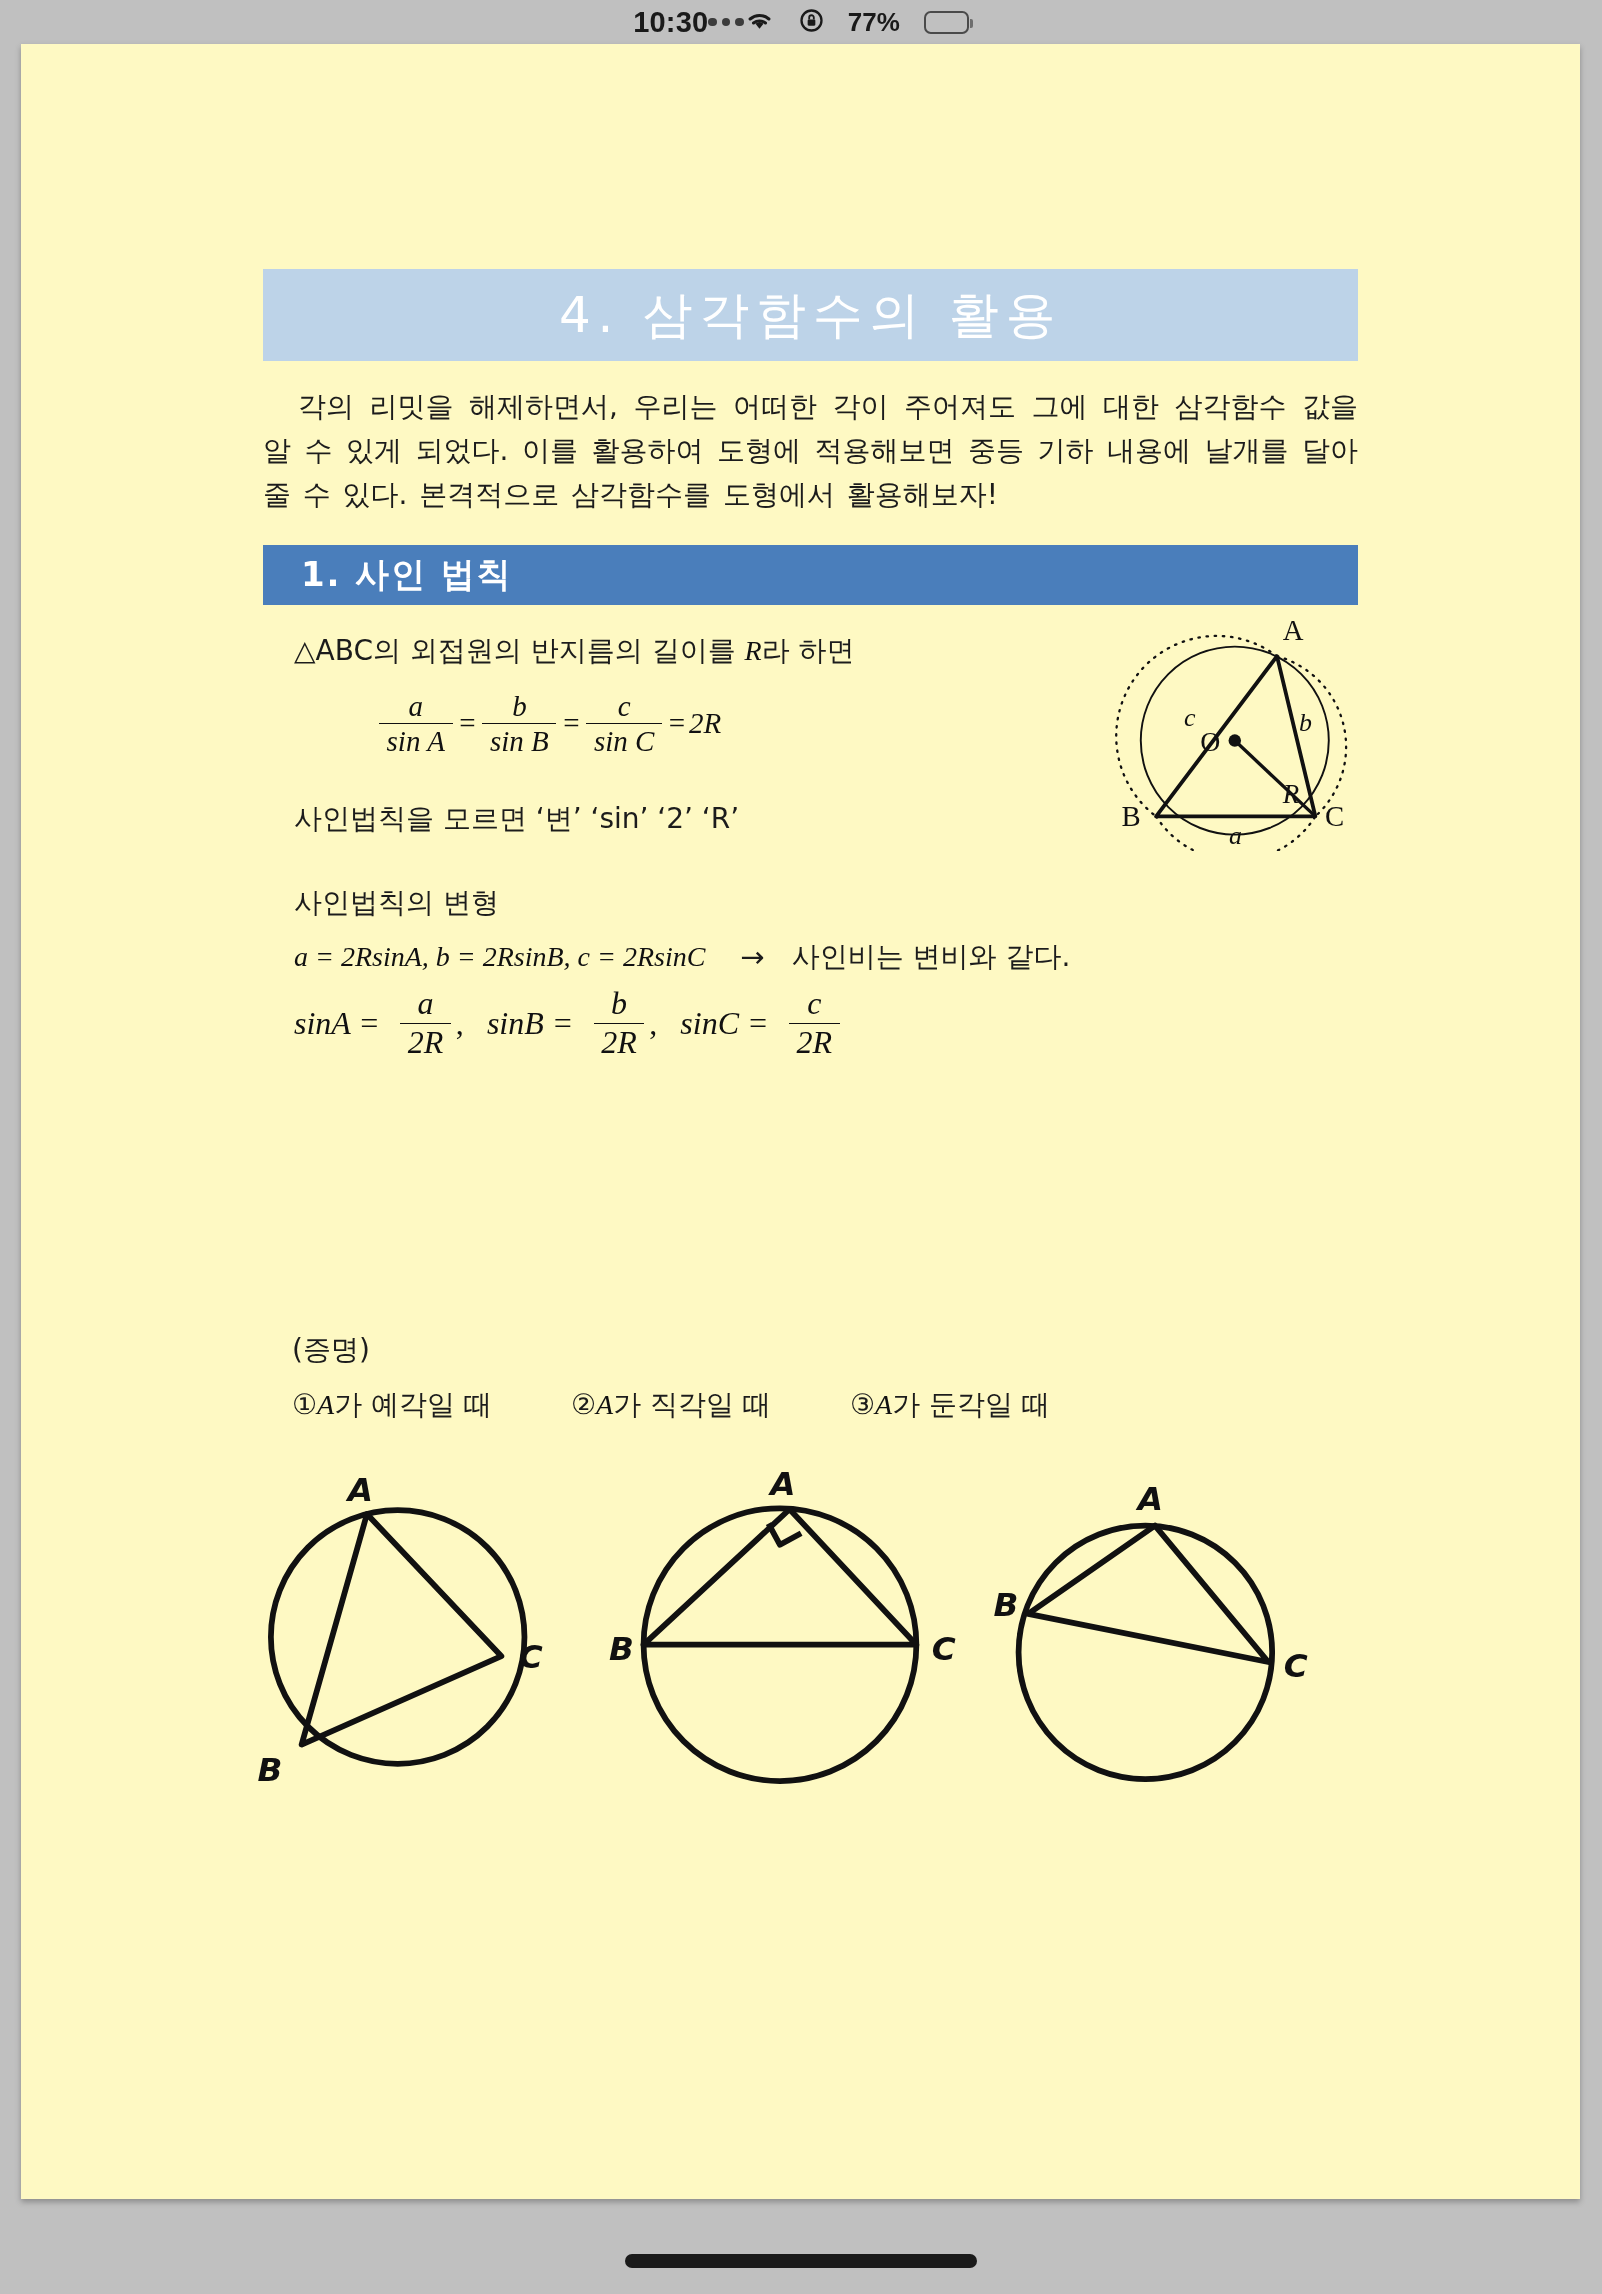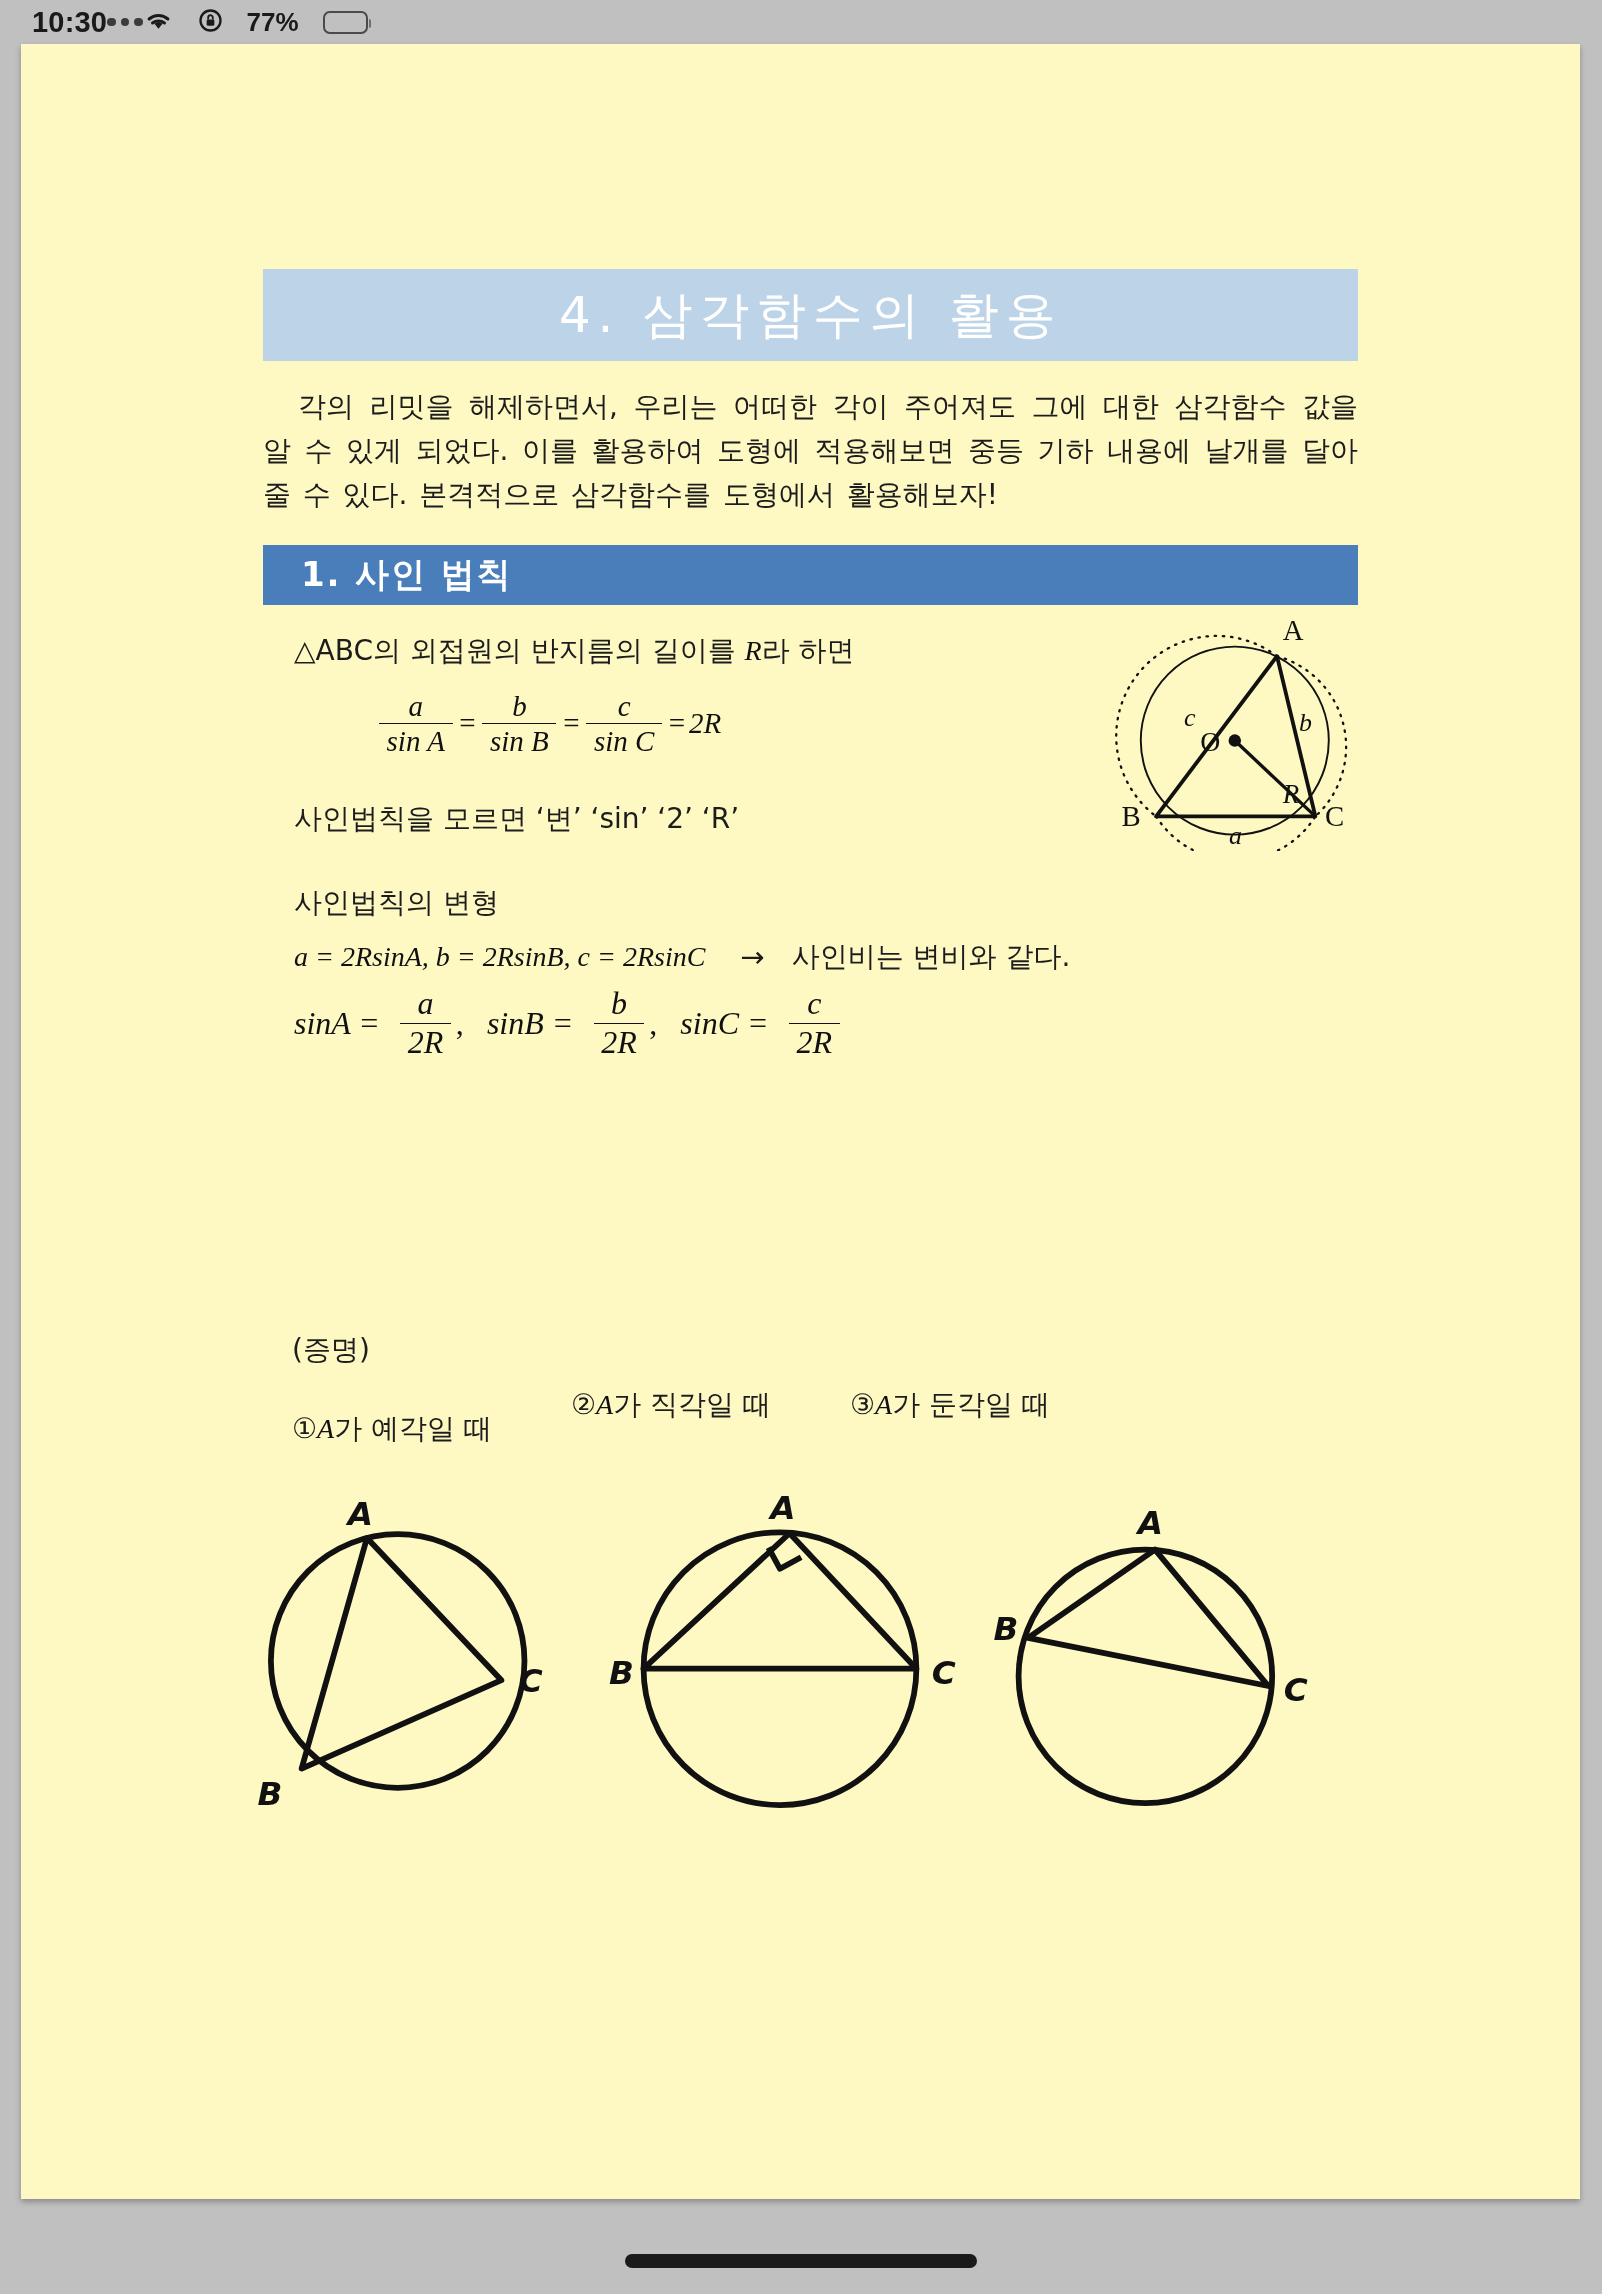--- a/index.html
+++ b/index.html
@@ -16,21 +16,21 @@
   }
 
   
   .statusbar {
     position: absolute;
     top: 0; left: 0;
     width: 1602px;
     height: 44px;
     display: flex;
     align-items: center;
-    justify-content: flex-start;
+    justify-content: center;
     padding: 0 32px;
     box-sizing: border-box;
     color: #1a1a1a;
   }
   .status-time {
     font-size: 29px;
     font-weight: 600;
     letter-spacing: 0.2px;
   }
   .status-center {
@@ -237,21 +237,21 @@
   }
   .proof-cases {
     margin-top: 17.3px;
     display: flex;
     padding-left: 29px;
   }
   .proof-case {
     font-size: 28px;
     white-space: nowrap;
   }
-  .proof-case:nth-child(1) { width: 279px; margin-top: 24px; }
+  .proof-case:nth-child(1) { width: 279px; }
   .proof-case:nth-child(2) { width: 279px; }
 
   .proof-figs {
     margin-top: 40px;
     display: flex;
     align-items: flex-start;
   }
   .proof-fig {
     width: 365px;
     height: 346px;

